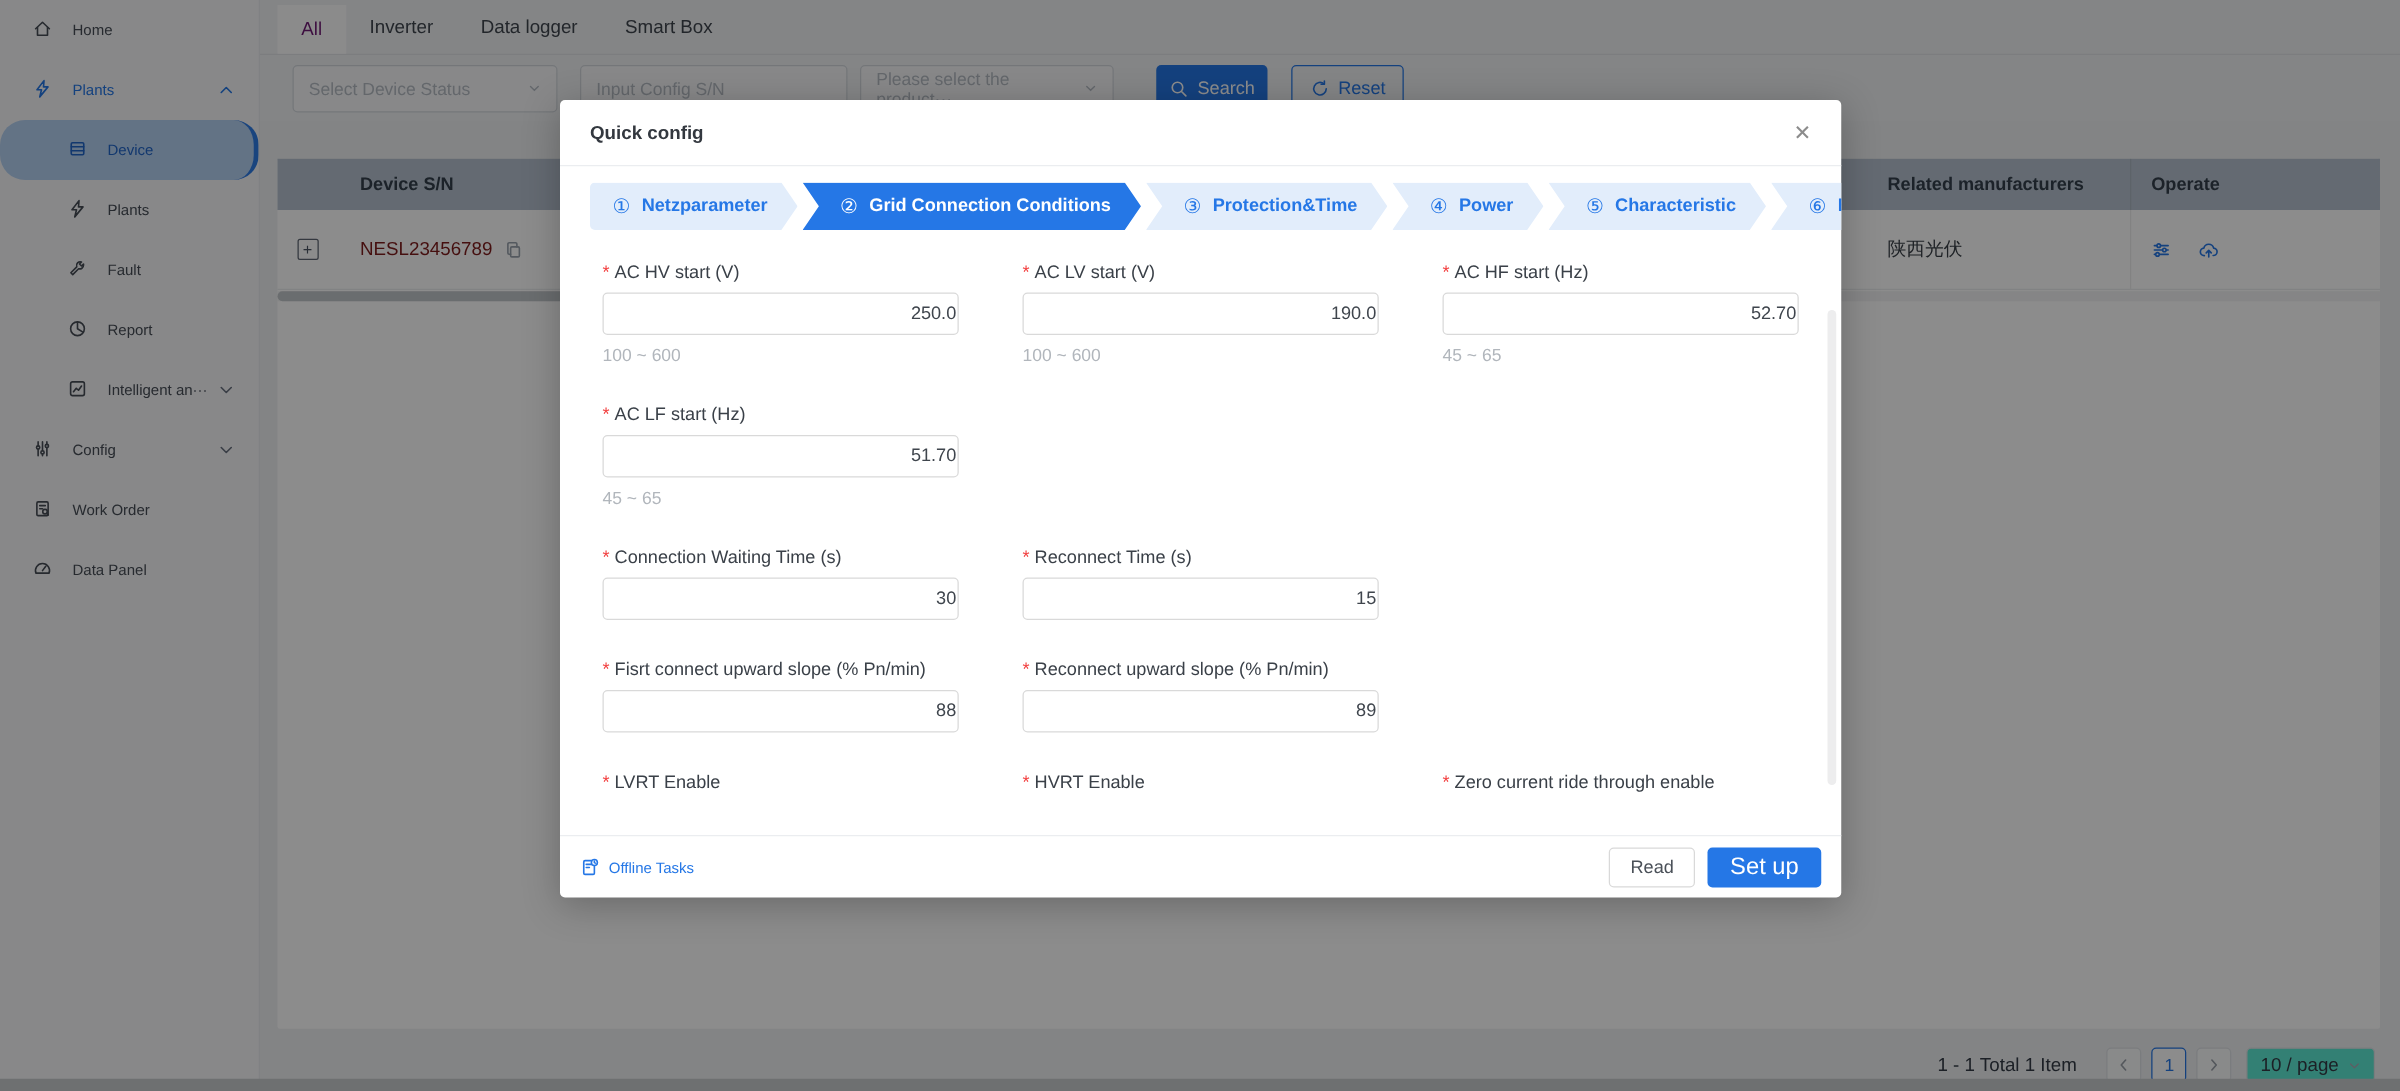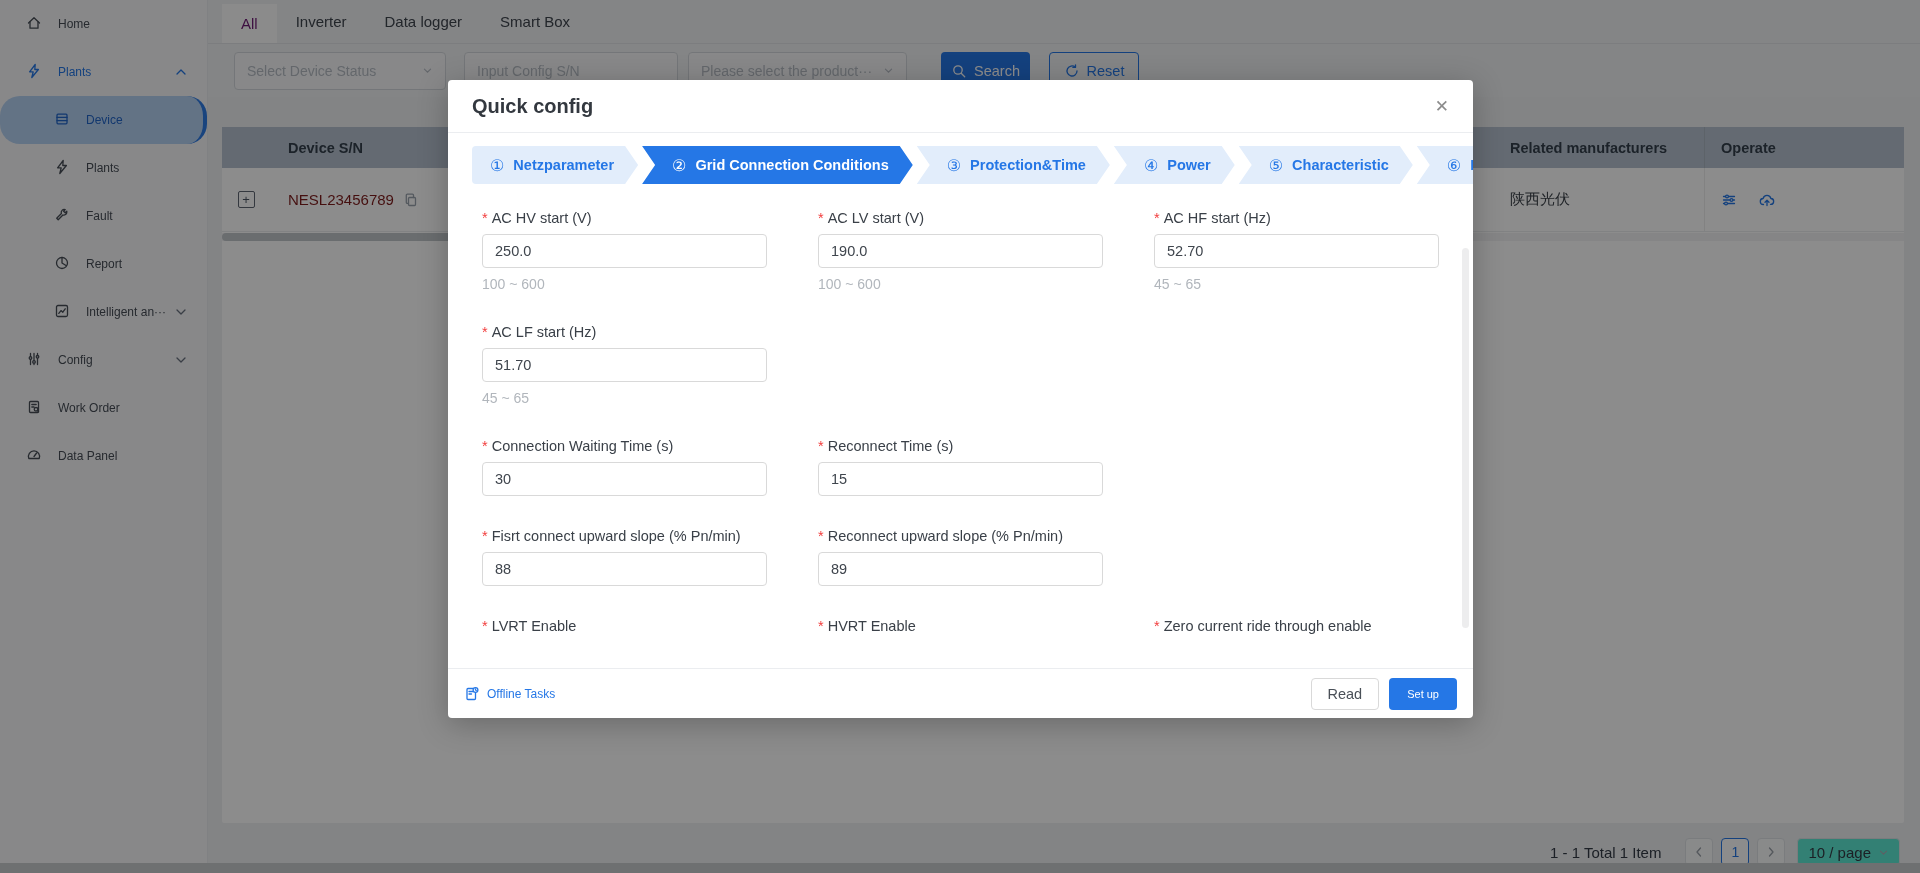--- a/index.html
+++ b/index.html
@@ -22,21 +22,21 @@
   
   .topbar { position:absolute; left:208px; right:0; top:0; height:97px; background:#f0f2f4; }
   .tabsrow { height:44px; border-bottom:1px solid #e2e4e8; display:flex; align-items:stretch; padding-left:14px; font-size:15px; }
   .tab { display:flex; align-items:center; padding:0 19px; color:#3f454e; cursor:pointer; }
   .tab.active { background:#fdfdfe; color:#701a75; margin-top:4px; }
   .filters { position:absolute; top:44px; left:0; right:0; height:53px; display:flex; align-items:center; padding-left:26px; }
   .fbox { height:38px; background:#f7f8fa; border:1px solid #d4d8dd; border-radius:4px; display:flex; align-items:center; padding:0 12px; color:#b6bcc4; }
   .fbox .caret { margin-left:auto; color:#b6bcc4; }
   .fsel1 { width:212px; }
   .finp  { width:214px; margin-left:18px; }
-  .fsel2 { width:219px; margin-left:10px; }
+  .fsel2 { width:203px; margin-left:10px; }
   .btn-search { margin-left:34px; width:89px; height:38px; background:#2577e6; border:none; border-radius:4px; color:#fff; font-size:14.5px; display:flex; align-items:center; justify-content:center; gap:7px; cursor:pointer; }
   .btn-reset  { margin-left:19px; width:90px; height:38px; background:transparent; border:1px solid #2577e6; border-radius:4px; color:#2577e6; font-size:14.5px; display:flex; align-items:center; justify-content:center; gap:7px; cursor:pointer; }
 
   
   .table-card { position:absolute; left:222px; right:16px; top:127px; height:696px; background:#fff; border-radius:2px; }
   .thead { height:41px; background:#b6c2cf; color:#333f4c; font-weight:600; display:flex; align-items:center; font-size:14.5px; }
   .trow  { height:64px; display:flex; align-items:center; border-bottom:1px solid #ebedef; font-size:15px; }
   .col-expand { width:48px; display:flex; justify-content:center; }
   .col-sn { width:320px; padding-left:18px; display:flex; align-items:center; gap:9px; }
   .col-fill { flex:1; }
@@ -58,43 +58,43 @@
   .pg-cur { width:28px; height:28px; margin-left:8px; background:#fff; border:1px solid #2577e6; border-radius:4px; color:#2577e6; display:grid; place-items:center; font-size:14px; cursor:pointer; }
   .pg-size { height:28px; margin-left:12px; padding:0 10px; background:#5eead4; border:1px solid #dfe2e6; border-radius:4px; display:flex; align-items:center; gap:7px; cursor:pointer; }
   .pg-size .caret { color:#a8aeb6; }
 
   .bottom-strip { position:absolute; left:0; bottom:0; width:100%; height:10px; background:#c9ccce; }
 
   
   .overlay { position:absolute; inset:0; background:rgba(0,0,0,0.45); z-index:50; }
   .modal { position:absolute; left:448px; top:80px; width:1025px; height:638px; background:#fff; border-radius:4px; z-index:60; box-shadow:0 6px 30px rgba(0,0,0,0.25); }
   .m-header { height:53px; border-bottom:1px solid #ebedf0; display:flex; align-items:center; justify-content:space-between; padding:0 24px; }
-  .m-title { font-size:20px; font-weight:600; color:#33383f; }
+  .m-title { font-size:15px; font-weight:600; color:#33383f; }
   .m-close { color:#8c8c8c; font-size:17px; cursor:pointer; line-height:1; }
   .m-body { position:relative; height:535px; padding:0 24px; overflow:hidden; }
   .steps { margin-top:13px; display:flex; gap:4px; height:38px; }
   .step { flex:1 1 auto; display:flex; align-items:center; justify-content:center; gap:9px; white-space:nowrap;
           background:#e2edfb; color:#2577e6; font-weight:600; font-size:14.5px; padding:0 24px 0 30px; cursor:pointer; }
   .step .num { font-size:16px; font-weight:400; }
   .step.first { clip-path:polygon(0 0, calc(100% - 13px) 0, 100% 50%, calc(100% - 13px) 100%, 0 100%); border-radius:4px 0 0 4px; padding-left:18px; }
   .step.mid   { clip-path:polygon(0 0, calc(100% - 13px) 0, 100% 50%, calc(100% - 13px) 100%, 0 100%, 13px 50%); }
   .step.last  { clip-path:polygon(0 0, 100% 0, 100% 100%, 0 100%, 13px 50%); border-radius:0 4px 4px 0; }
   .step.active { background:#2577e6; color:#fff; }
   .form { padding:26px 10px 0; }
   .form-row { display:grid; grid-template-columns:repeat(3, 285px); justify-content:space-between; margin-bottom:32px; }
   .f-label { margin-bottom:8px; font-size:14.5px; color:#3a4048; }
   .f-label .req { color:#f23c3c; margin-right:4px; }
-  .f-input { width:100%; height:34px; border:1px solid #d9d9d9; border-radius:4px; padding:0 12px; font-size:14.5px; color:#3f454d; background:#fff; font-family:"Liberation Sans",sans-serif; }
+  .f-input { width:100%; height:34px; border:1px solid #d9d9d9; border-radius:4px; padding:0 1px; font-size:14.5px; color:#3f454d; background:#fff; font-family:"Liberation Sans",sans-serif;text-align:right; }
   .f-hint { margin-top:8px; color:#b1b6bc; font-size:14px; }
   .vscroll-thumb { position:absolute; right:4px; top:115px; width:7px; height:380px; background:#ededee; border-radius:4px; }
   .m-footer { position:absolute; left:0; right:0; bottom:0; height:50px; border-top:1px solid #ebedf0; display:flex; align-items:center; padding:0 16px; }
   .offline { display:flex; align-items:center; gap:7px; color:#2577e6; font-size:12px; cursor:pointer; }
   .spacer { flex:1; }
   .btn-read { height:32px; padding:0 16px; background:#fff; border:1px solid #d9d9d9; border-radius:4px; color:#4a5058; font-size:14.5px; margin-right:10px; cursor:pointer; }
-  .btn-setup { height:32px; padding:0 18px; background:#2577e6; border:none; border-radius:4px; color:#fff; font-size:11px; cursor:pointer; }
+  .btn-setup { height:32px; padding:0 18px; background:#2577e6; border:none; border-radius:4px; color:#fff; font-size:19px; cursor:pointer; }
 </style>
 </head>
 <body>
 
 <div id="screen">
 
   <div class="sidebar">
       <div class="side-item lv1">
         <span class="ic">
           <svg width="16" height="16" viewBox="0 0 16 16" fill="none" stroke="currentColor" stroke-width="1.3" stroke-linecap="round" stroke-linejoin="round">

